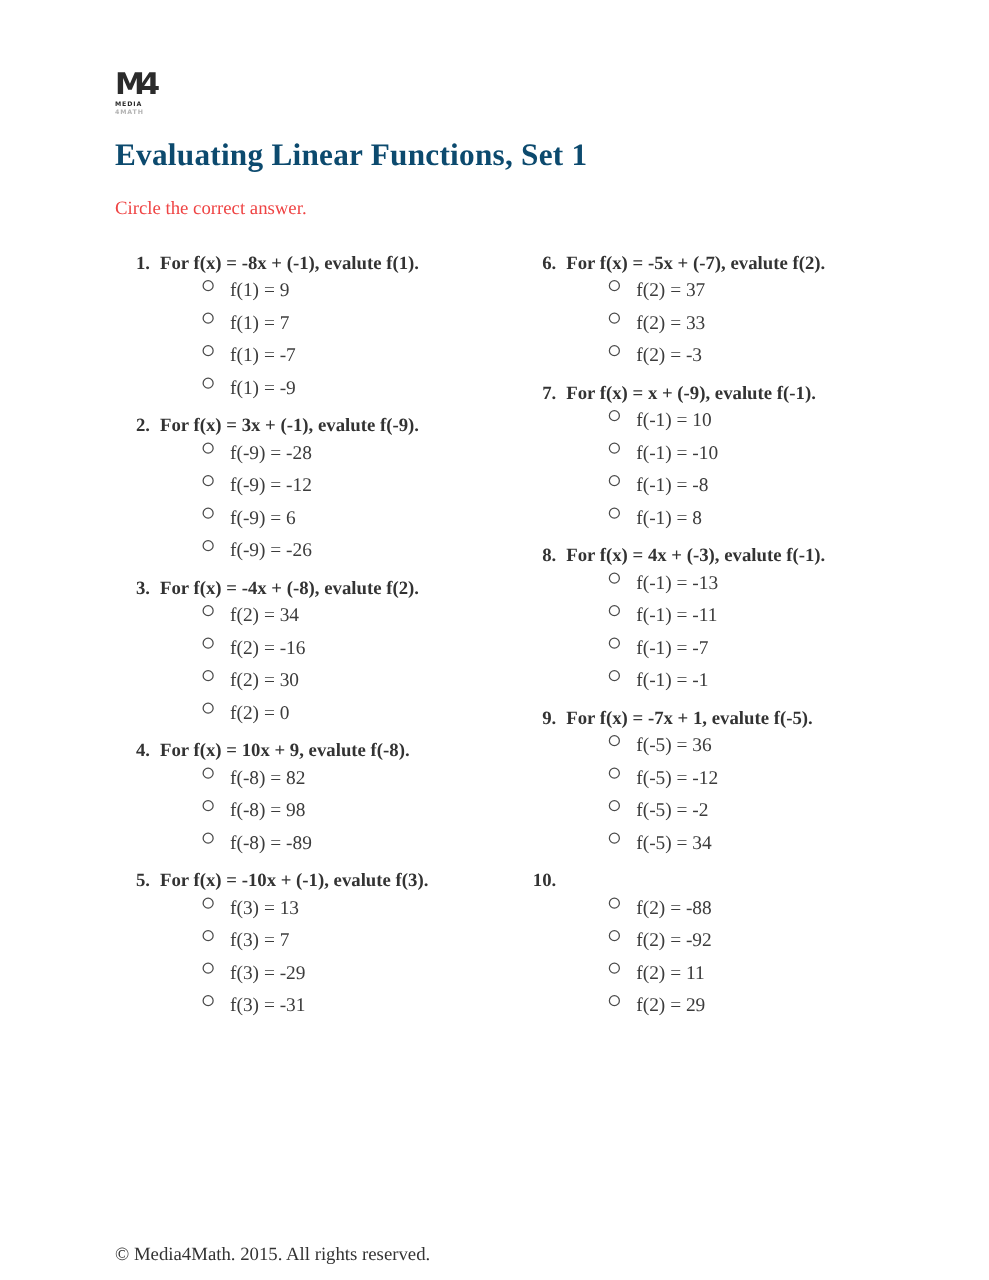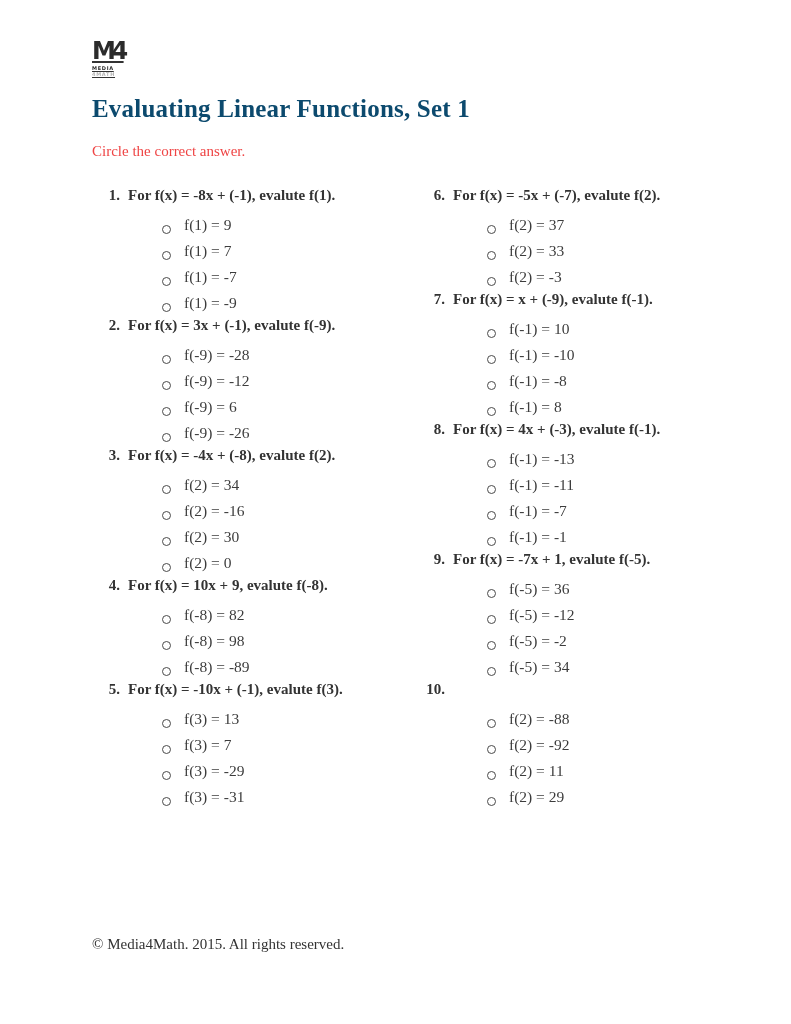--- a/index.html
+++ b/index.html
@@ -9,21 +9,21 @@
     width: 791px;
     height: 1024px;
     background: #ffffff;
     font-family: "Liberation Serif", serif;
     color: #333333;
     overflow: hidden;
   }
   .content { margin-left: 92px; margin-right: 40px; }
 
   
-  .logo { padding-top: 40px; line-height: 1; text-decoration: underline; }
+  .logo { padding-top: 56px; line-height: 1; }
   .logo-mark {
     font-family: "DejaVu Sans", sans-serif;
     font-weight: 800;
     font-size: 24px;
     letter-spacing: -4.5px;
     color: #2b2b2b;
     line-height: 0.95;
   }
   .logo-sub1 {
     font-family: "DejaVu Sans", sans-serif;
@@ -65,40 +65,40 @@
     line-height: 26px;
     font-size: 15px;
     font-weight: bold;
     color: #333333;
     white-space: nowrap;
   }
   .q-num { width: 28px; text-align: right; margin-right: 8px; flex: none; }
 
   .option {
     display: flex;
-    align-items: flex-end;
+    align-items: flex-start;
     height: 26px;
     font-size: 15.5px;
     color: #3c3c3c;
     white-space: nowrap;
   }
   .bullet {
     width: 9px;
     height: 9px;
     border: 1.4px solid #4a4a4a;
     border-radius: 50%;
     margin-left: 70px;
     margin-right: 13px;
     flex: none;
   }
 
   .footer {
     position: absolute;
     left: 92px;
-    top: 936px;
+    top: 996px;
     font-size: 15px;
     color: #333333;
   }
 </style>
 </head>
 <body>
 
 <div class="page">
   <div class="content">
 

